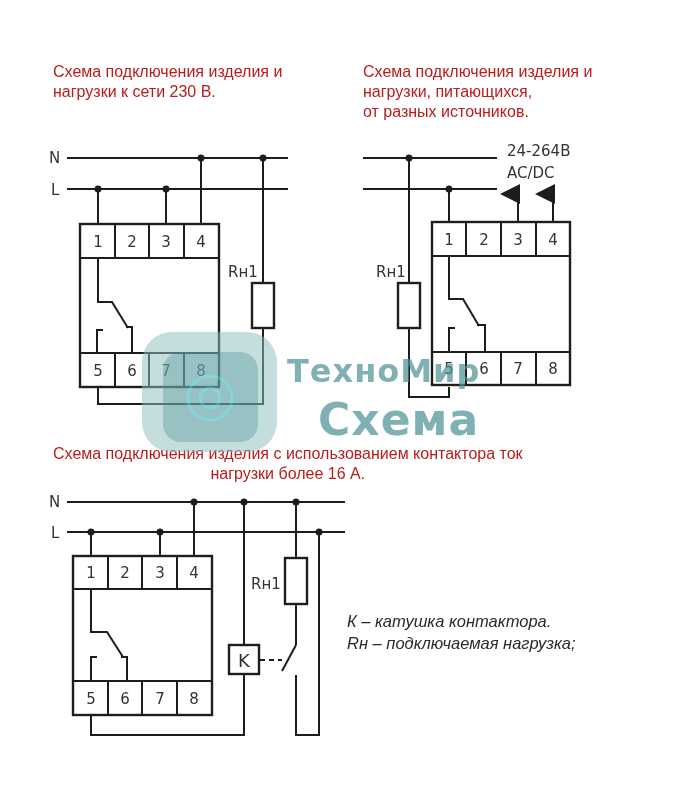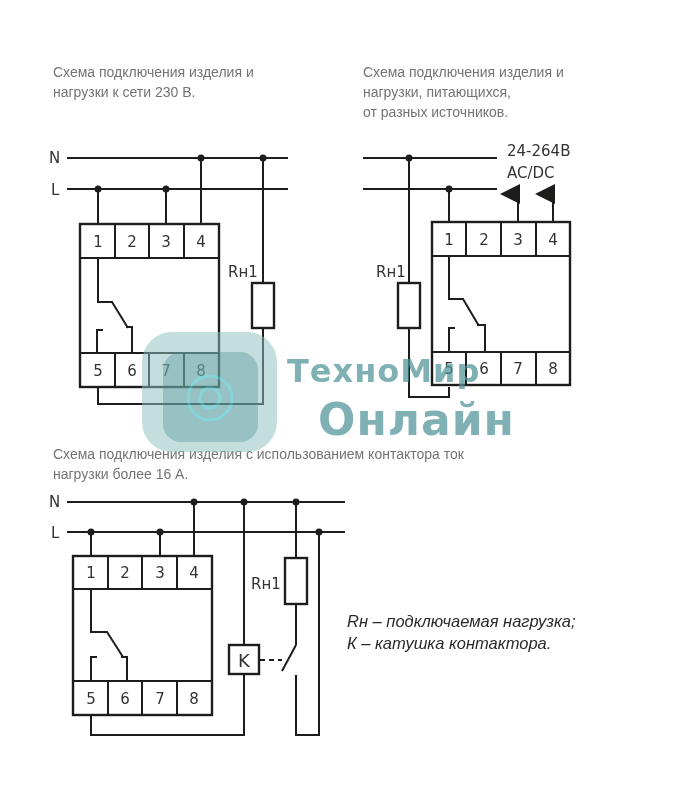--- a/index.html
+++ b/index.html
@@ -1,34 +1,34 @@
 <!DOCTYPE html>
 <html><head>
   <meta charset="utf-8">
   <style>
     html, body { margin: 0; padding: 0; background: #ffffff; }
     body { width: 685px; height: 800px; position: relative; overflow: hidden; font-family: "Liberation Sans", sans-serif; color: #1d1d1b; }
-    .caption { position: absolute; font-size: 14px; line-height: 20px; color: #737373; white-space: pre-line; }
+    .caption { position: absolute; font-size: 16px; line-height: 20px; color: #b91c1c; white-space: pre-line; }
     .legend { position: absolute; font-size: 16.5px; line-height: 22px; font-style: italic; color: #2a2a2a; }
     svg { position: absolute; left: 0; top: 0; }
     .ln { stroke: #1d1d1b; stroke-width: 2; fill: none; }
     .box { stroke: #1d1d1b; stroke-width: 2.4; fill: none; }
     .tn { font-family: "DejaVu Sans", sans-serif; font-size: 15px; fill: #333; text-anchor: middle; }
     .lbl { font-family: "DejaVu Sans", sans-serif; font-size: 15px; fill: #333; }
     .wm { position: absolute; font-family: "DejaVu Sans", sans-serif; font-weight: bold; color: rgba(77,146,150,0.72); letter-spacing: 1px; }
   </style>
 </head>
 <body>
 
 <div class="caption" style="left:53px; top:62px;">Схема подключения изделия и
 нагрузки к сети 230 В.</div>
 <div class="caption" style="left:363px; top:62px;">Схема подключения изделия и
 нагрузки, питающихся,
 от разных источников.</div>
-<div class="caption" style="left:53px; top:444px;">Схема подключения изделия с использованием контактора ток
+<div class="caption" style="left:53px; top:444px;text-align:center;">Схема подключения изделия с использованием контактора ток
 нагрузки более 16 А.</div>
 
 <svg width="685" height="800" viewBox="0 0 685 800">
   <defs>
     <marker id="arr" markerWidth="10" markerHeight="10" refX="5" refY="9" orient="auto">
       <path d="M0,10 L5,0 L10,10 Z" fill="#1d1d1b"></path>
     </marker>
   </defs>
 
   <g>
@@ -159,18 +159,18 @@
 
   <g opacity="0.75">
     <rect x="142" y="332" width="135" height="120" rx="30" fill="#8fbfbf" opacity="0.7"></rect>
     <rect x="163" y="352" width="95" height="90" rx="18" fill="#5a9b9e" opacity="0.7"></rect>
     <circle cx="210" cy="398" r="22" fill="none" stroke="#5ec8cf" stroke-width="3"></circle>
     <circle cx="210" cy="398" r="10" fill="none" stroke="#5ec8cf" stroke-width="3"></circle>
   </g>
 </svg>
 
 <div class="wm" style="left:287px; top:352px; font-size:32px;">ТехноМир</div>
-<div class="wm" style="left:318px; top:394px; font-size:44px;">Онлайн</div>
+<div class="wm" style="left:318px; top:394px; font-size:44px;">Схема</div>
 
 <div class="legend" style="left:347px; top:610px;">
+  <div>К – катушка контактора.</div>
   <div>Rн – подключаемая нагрузка;</div>
-  <div>К – катушка контактора.</div>
 </div>
 
 </body></html>

